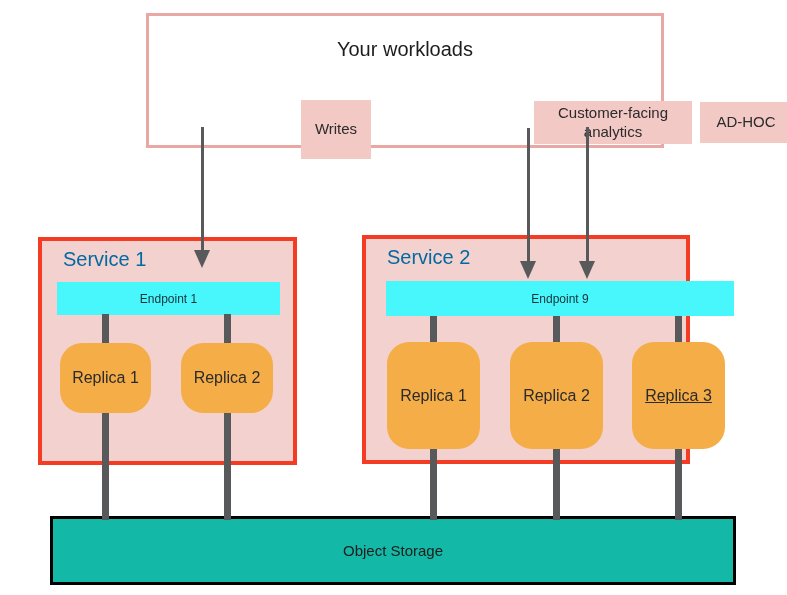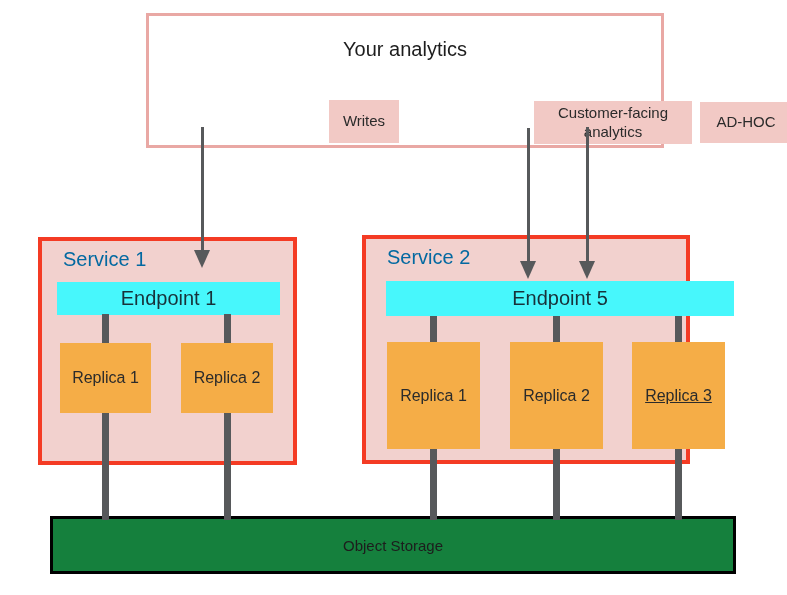--- a/index.html
+++ b/index.html
@@ -15,21 +15,21 @@
   }
   .workloads-title {
     position:absolute; left:0; top:22px; width:100%; text-align:center;
     font-size:20px; color:#1d1d1d;
   }
   .workload-item {
     position:absolute; background:var(--workload_fill);
     display:flex; align-items:center; justify-content:center; text-align:center;
     font-size:15px; color:#2b2b2b; line-height:1.25;
   }
-  .wl-writes    { left:180px; top:84px;  width:70px;  height:43px; }
+  .wl-writes    { left:152px; top:84px;  width:70px;  height:59px; }
   .wl-analytics { left:385px; top:85px;  width:158px; height:43px; padding:0 6px; }
   .wl-adhoc     { left:551px; top:86px;  width:92px;  height:41px; }
 
   
   .arrow-line { position:absolute; width:3px; background:var(--connector); z-index:6; }
   .arrow-head {
     position:absolute; width:0; height:0; z-index:6;
     border-left:8px solid transparent; border-right:8px solid transparent;
     border-top:18px solid var(--connector);
   }
@@ -44,28 +44,28 @@
   .service-box {
     position:absolute; border:4px solid var(--service_border);
     background:var(--service_fill);
   }
   .service1 { left:38px;  top:237px; width:259px; height:228px; }
   .service2 { left:362px; top:235px; width:328px; height:229px; }
   .service-title { position:absolute; left:21px; top:7px; font-size:20px; color:#0369a1; }
   .endpoint {
     position:absolute; background:var(--endpoint_fill);
     display:flex; align-items:center; justify-content:center;
-    font-size:20px; color:#18323a;
+    font-size:12px; color:#18323a;
   }
   .ep1 { left:15px; top:41px; width:223px; height:33px; }
   .ep2 { left:20px; top:42px; width:348px; height:35px; }
   .replica {
     position:absolute; background:var(--replica_fill);
     display:flex; align-items:center; justify-content:center;
-    font-size:16px; color:#2b2b2b;
+    font-size:16px; color:#2b2b2b;border-radius:22px;
   }
   .s1r { top:102px; height:70px; width:91px; }
   .s1r1 { left:18px; }  .s1r2 { left:139px; width:92px; }
   .s2r { top:103px; height:107px; width:93px; }
   .s2r1 { left:21px; } .s2r2 { left:144px; } .s2r3 { left:266px;text-decoration:underline; }
 
   
   .conn { position:absolute; width:7px; background:var(--connector); z-index:5; }
   .c-s1a-top { left:102px; top:314px; height:29px; }
   .c-s1b-top { left:224px; top:314px; height:29px; }
@@ -73,33 +73,33 @@
   .c-s1b-bot { left:224px; top:413px; height:107px; }
   .c-s2a-top { left:430px; top:316px; height:26px; }
   .c-s2b-top { left:553px; top:316px; height:26px; }
   .c-s2c-top { left:675px; top:316px; height:26px; }
   .c-s2a-bot { left:430px; top:449px; height:71px; }
   .c-s2b-bot { left:553px; top:449px; height:71px; }
   .c-s2c-bot { left:675px; top:449px; height:71px; }
 
   
   .storage-box {
-    position:absolute; left:50px; top:516px; width:686px; height:58px;
-    border:3px solid var(--storage_border); background:#15803d; z-index:4;
+    position:absolute; left:50px; top:516px; width:686px; height:69px;
+    border:3px solid var(--storage_border); background:#14b8a6; z-index:4;
     display:flex; align-items:center; justify-content:center;
     font-size:15px; color:#1d1d1d;
   }
 </style>
 </head>
 <body>
 
 <div class="canvas">
 
   <div class="workloads-box">
-    <div class="workloads-title">Your analytics</div>
+    <div class="workloads-title">Your workloads</div>
     <div class="workload-item wl-writes">Writes</div>
     <div class="workload-item wl-analytics">Customer-facing analytics</div>
     <div class="workload-item wl-adhoc">AD-HOC</div>
   </div>
 
   <div class="arrow-line a1-line"></div>
   <div class="arrow-head a1-head"></div>
   <div class="arrow-line a2-line"></div>
   <div class="arrow-head a2-head"></div>
   <div class="arrow-line a3-line"></div>
@@ -107,21 +107,21 @@
 
   <div class="service-box service1">
     <div class="service-title">Service 1</div>
     <div class="endpoint ep1">Endpoint 1</div>
     <div class="replica s1r s1r1">Replica 1</div>
     <div class="replica s1r s1r2">Replica 2</div>
   </div>
 
   <div class="service-box service2">
     <div class="service-title">Service 2</div>
-    <div class="endpoint ep2">Endpoint 5</div>
+    <div class="endpoint ep2">Endpoint 9</div>
     <div class="replica s2r s2r1">Replica 1</div>
     <div class="replica s2r s2r2">Replica 2</div>
     <div class="replica s2r s2r3">Replica 3</div>
   </div>
 
   <div class="conn c-s1a-top"></div>
   <div class="conn c-s1b-top"></div>
   <div class="conn c-s1a-bot"></div>
   <div class="conn c-s1b-bot"></div>
   <div class="conn c-s2a-top"></div>

